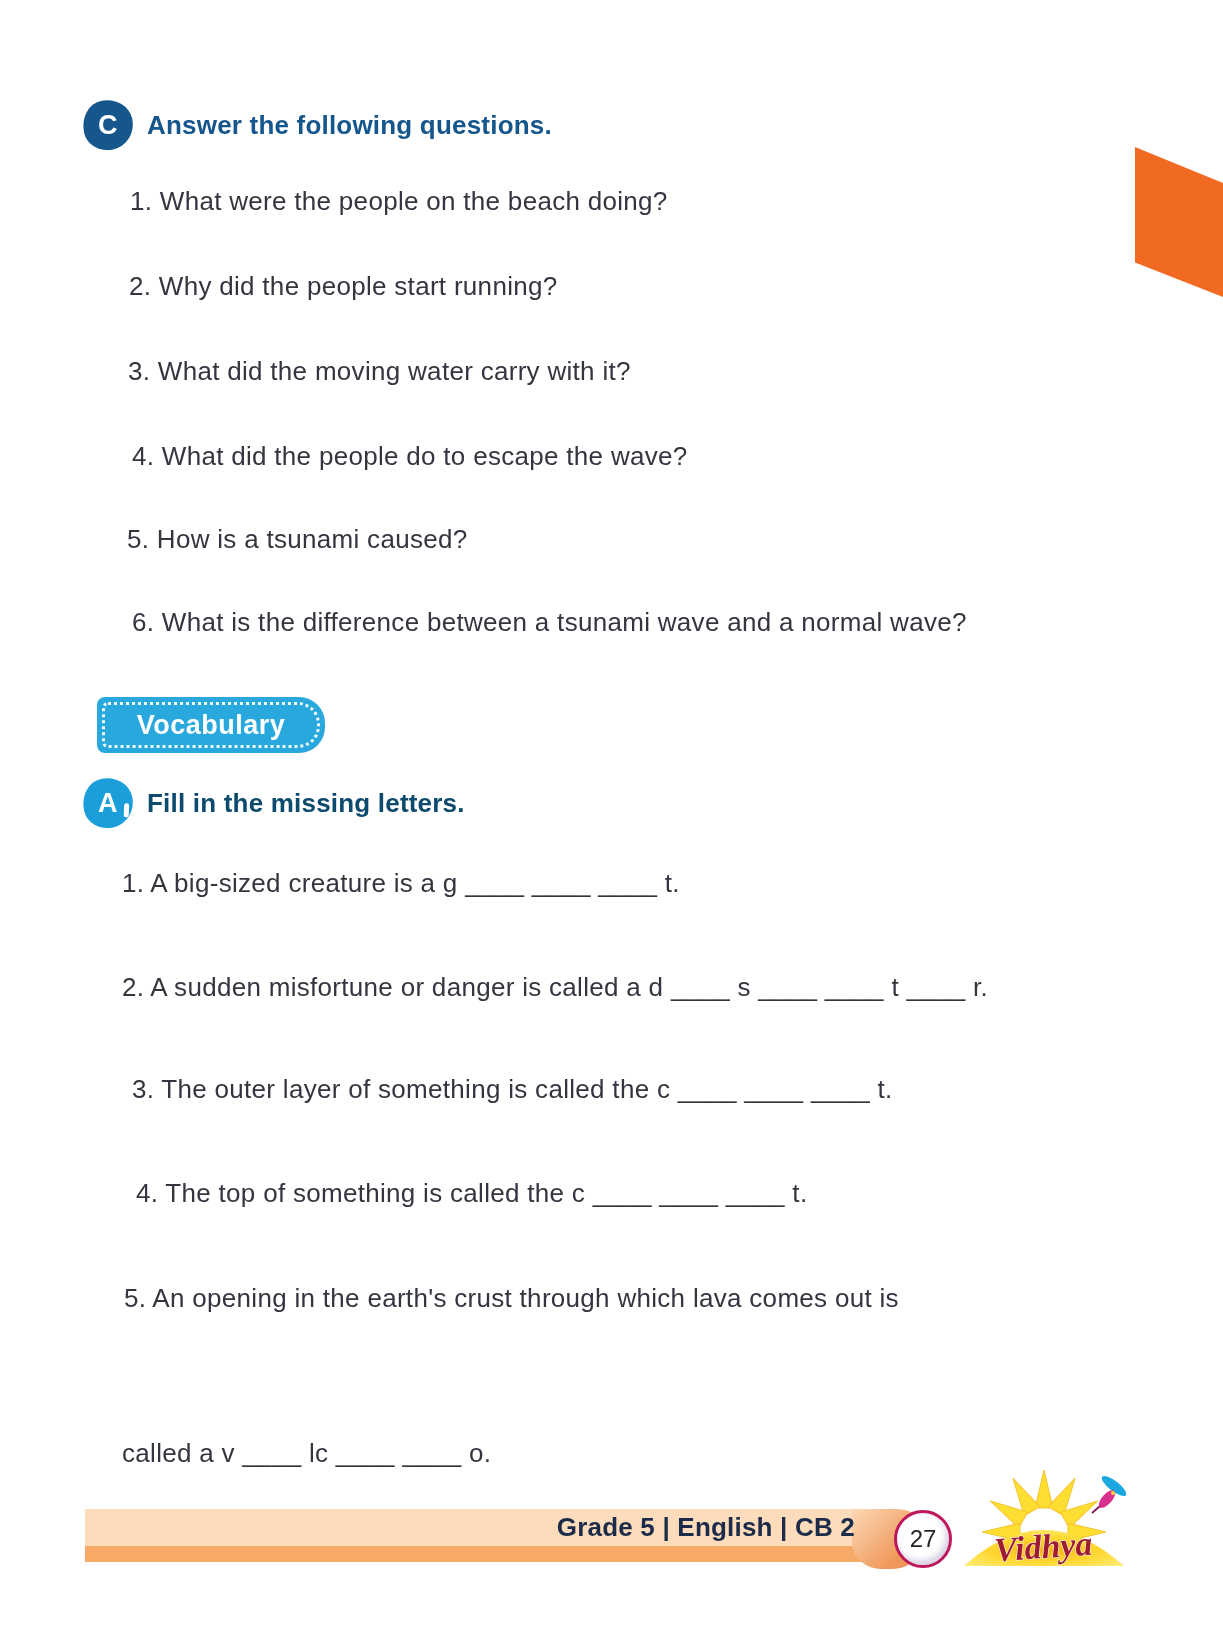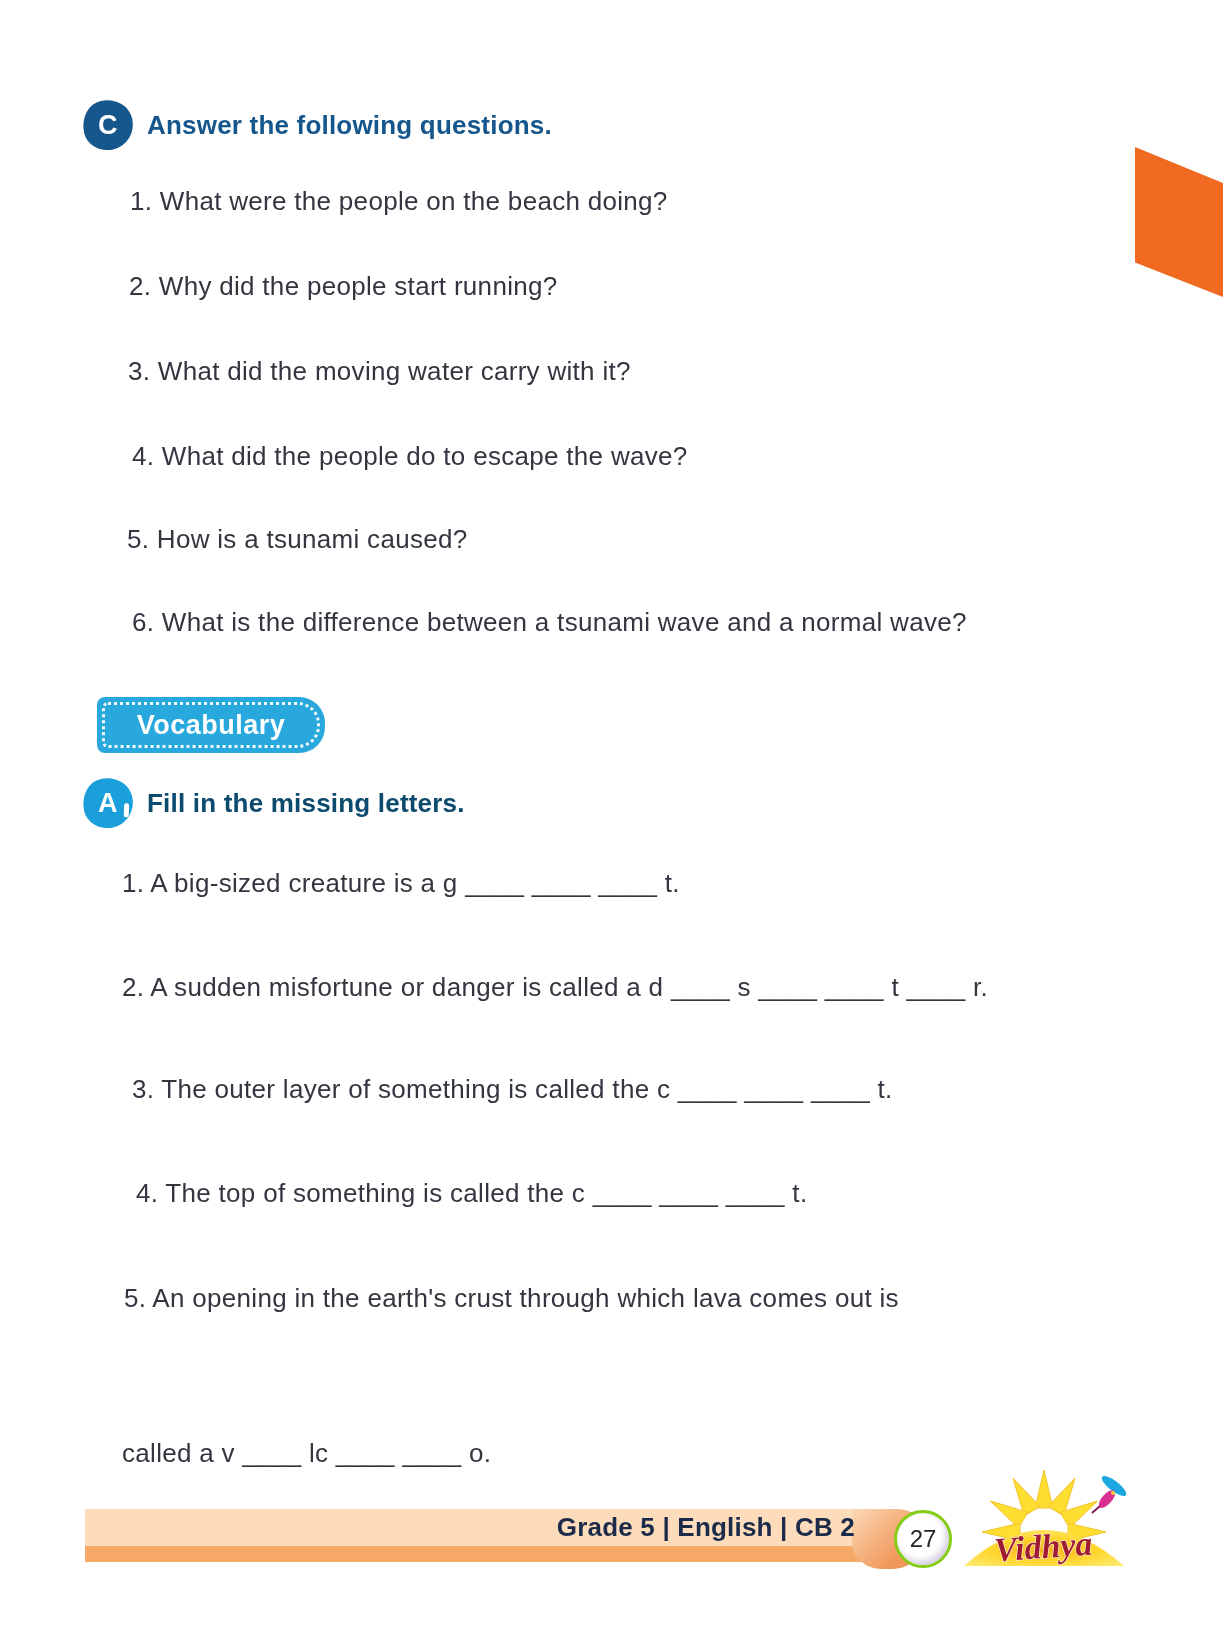--- a/index.html
+++ b/index.html
@@ -78,21 +78,21 @@
     font-size:26px; font-weight:bold; color:#1c2b4a; letter-spacing:.2px;
   }
   .footer-swoosh {
     position:absolute; left:852px; top:1509px; width:74px; height:60px;
     background:linear-gradient(135deg,#fbd9b6 0%,#f0985b 70%);
     border-radius:0 50% 55% 50% / 0 50% 75% 55%;
   }
   .page-circle {
     position:absolute; left:894px; top:1510px; width:58px; height:58px;
     background:#ffffff;
-    border:3px solid #84cc16; border-radius:50%;
+    border:3px solid #be185d; border-radius:50%;
     box-shadow:inset -3px -4px 6px rgba(120,90,160,.30);
     display:flex; align-items:center; justify-content:center;
     font-size:24px; color:#23252b;
   }
   .logo { position:absolute; left:942px; top:1466px; width:205px; height:115px; }
   .logo svg { display:block; }
 </style>
 </head>
 <body>
 

